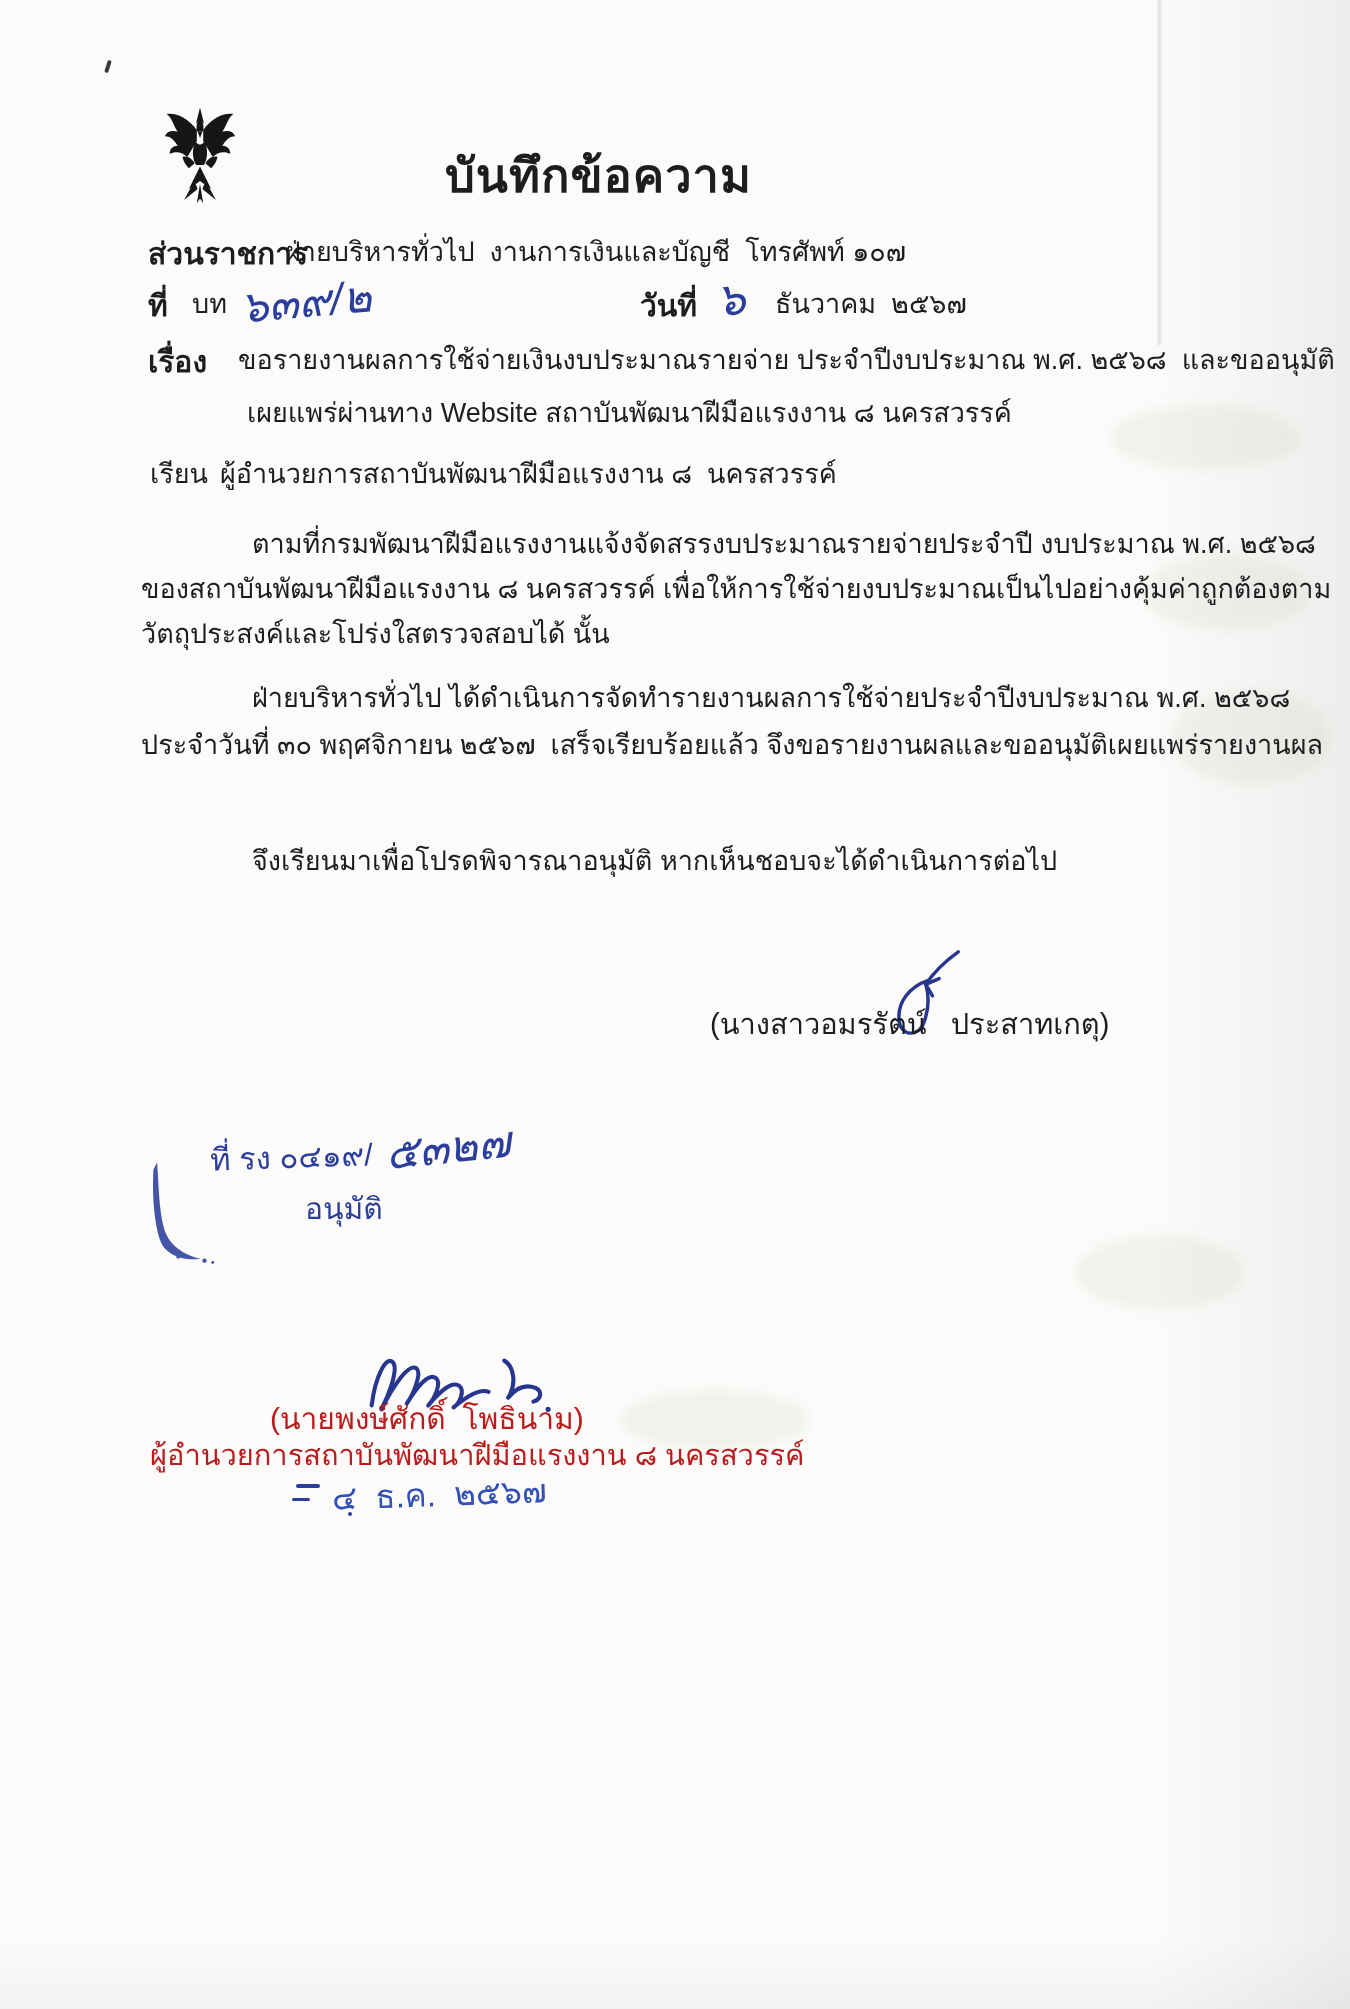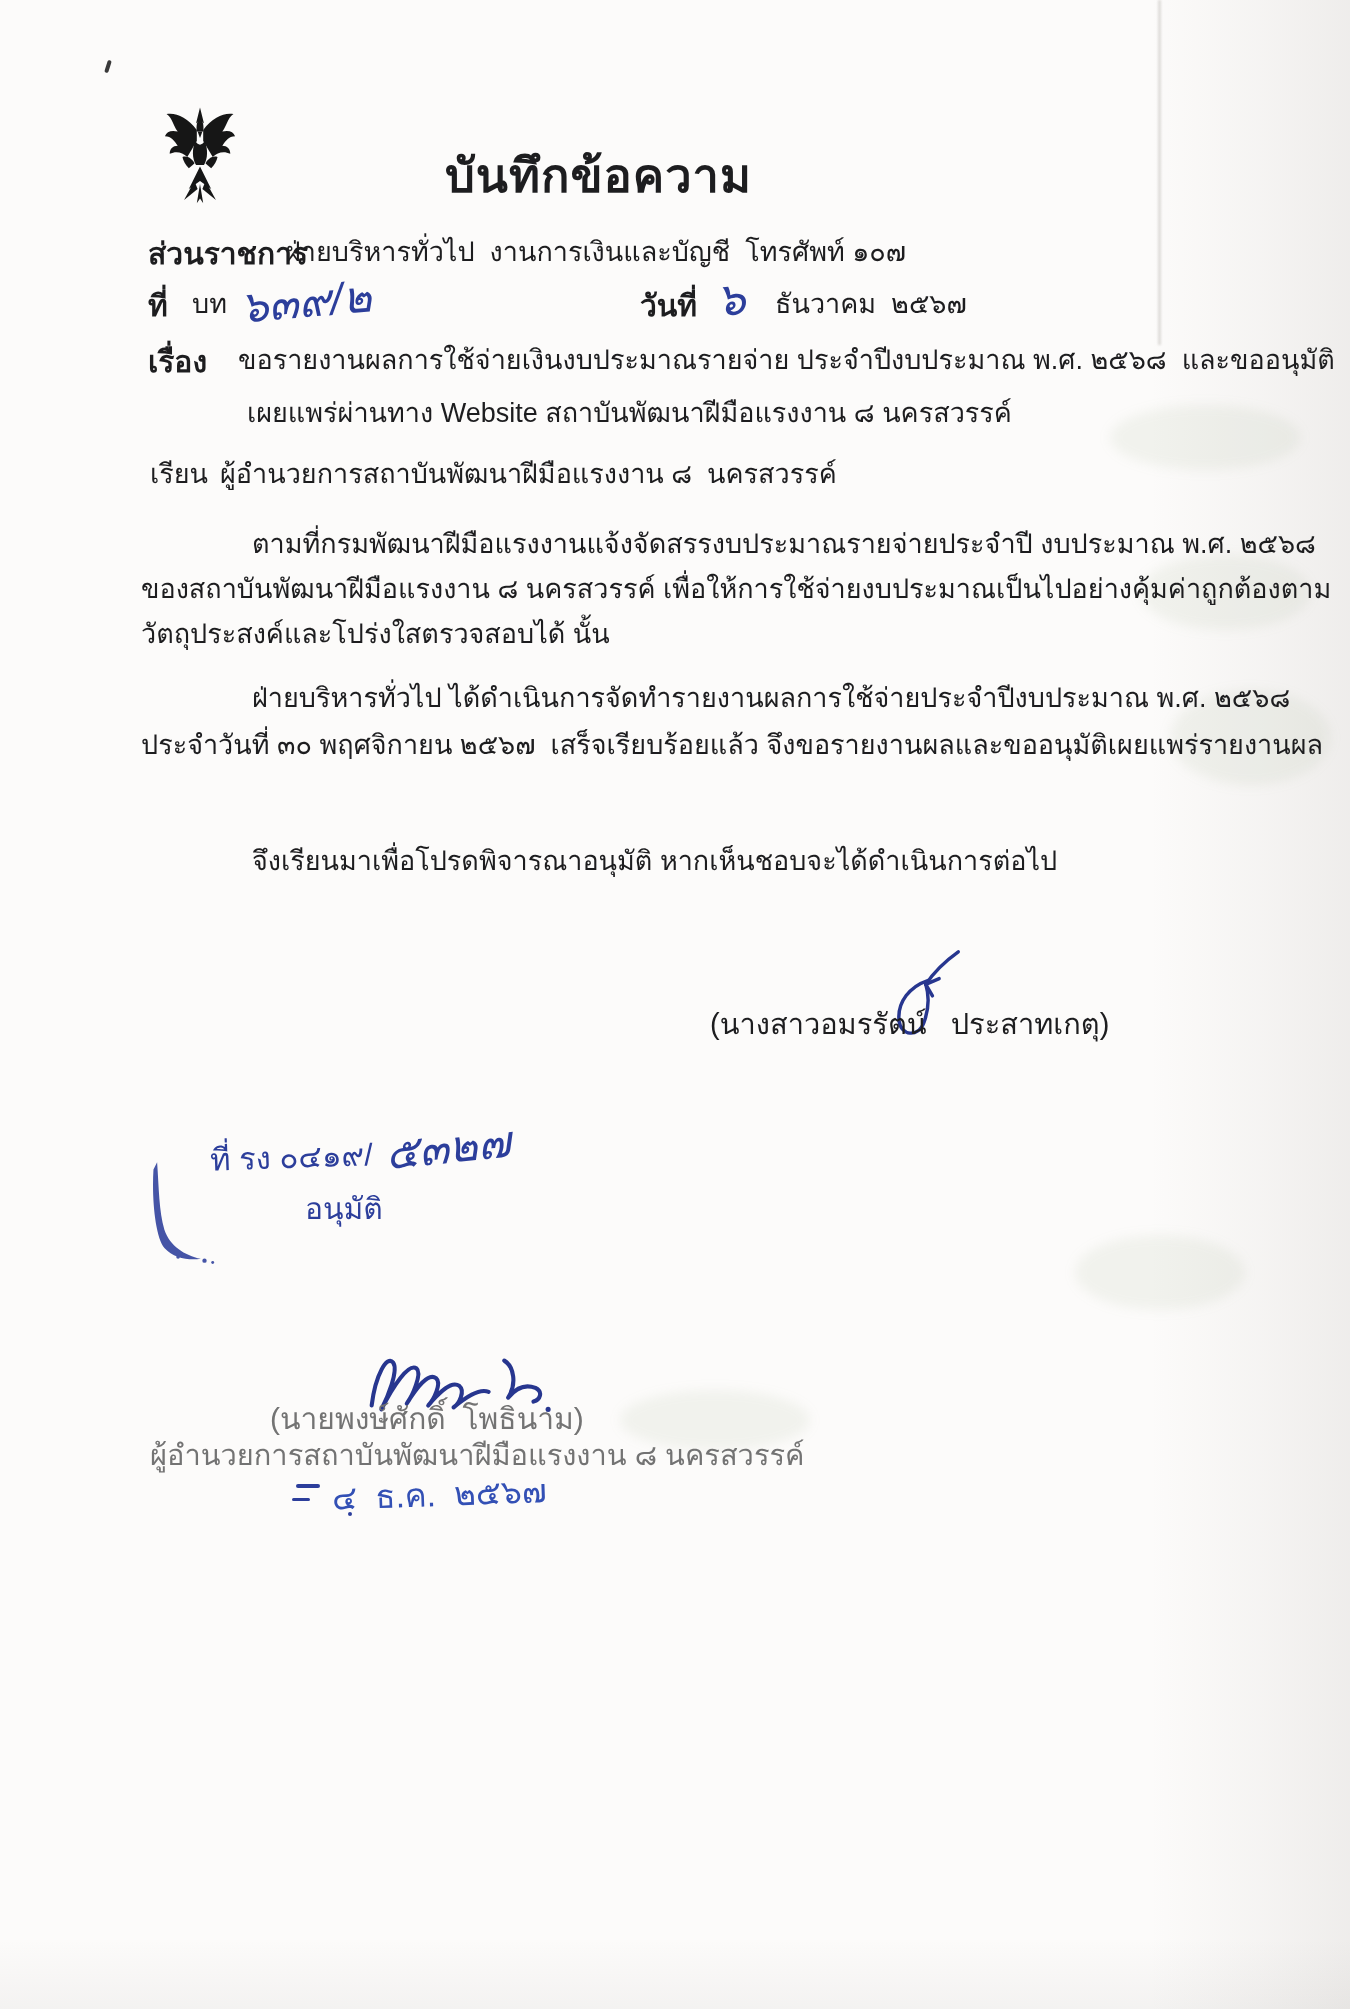--- a/index.html
+++ b/index.html
@@ -10,21 +10,21 @@
     background:#fcfbfa;
     font-family:"Liberation Sans",sans-serif;
     color:#1d1d1f;
     overflow:hidden;
   }
   .abs{position:absolute;white-space:pre;}
   .t-body{font-size:27px;line-height:1.25;}
   .t-label{font-size:30px;font-weight:bold;}
   .title{font-size:47px;font-weight:bold;letter-spacing:1px;}
   .ink{color:#2c3e9b;}
-  .navy{color:#737373;}
+  .navy{color:#b91c1c;}
   .hand{font-style:italic;}
   .center{text-align:center;}
   
   .edge-right{position:absolute;top:0;right:0;width:200px;height:100%;
     background:linear-gradient(to right,rgba(120,112,105,0) 0%,rgba(120,112,105,0.05) 55%,rgba(120,112,105,0.10) 100%);}
   .edge-bottom{position:absolute;left:0;bottom:0;width:100%;height:70px;
     background:linear-gradient(to bottom,rgba(110,105,100,0) 0%,rgba(110,105,100,0.06) 100%);}
   .crease{position:absolute;background:rgba(150,144,138,0.28);filter:blur(1px);}
   .bleed{position:absolute;border-radius:50%;background:rgba(132,150,112,0.09);filter:blur(6px);}
   .speck{position:absolute;background:#3a3a3a;border-radius:2px;}

